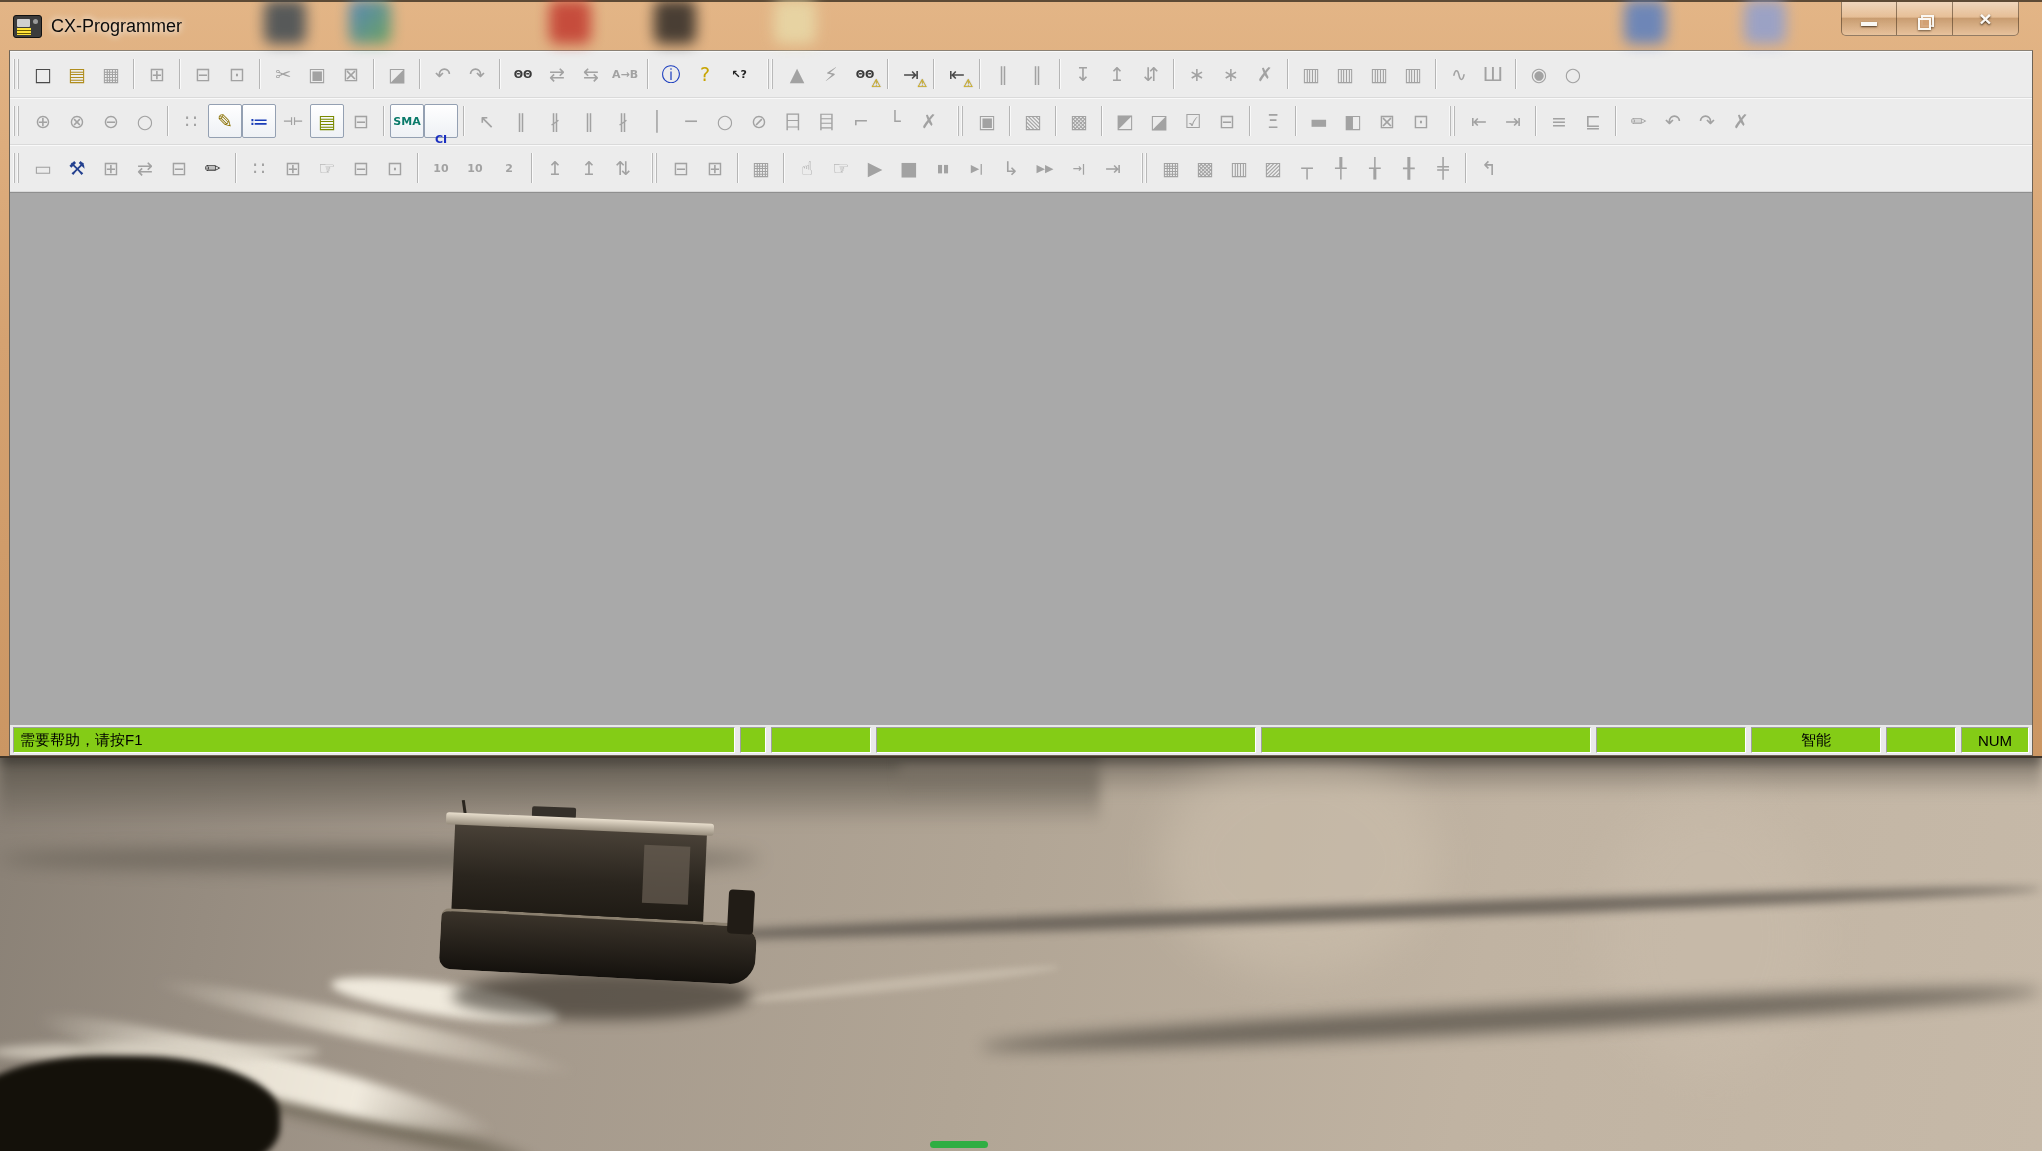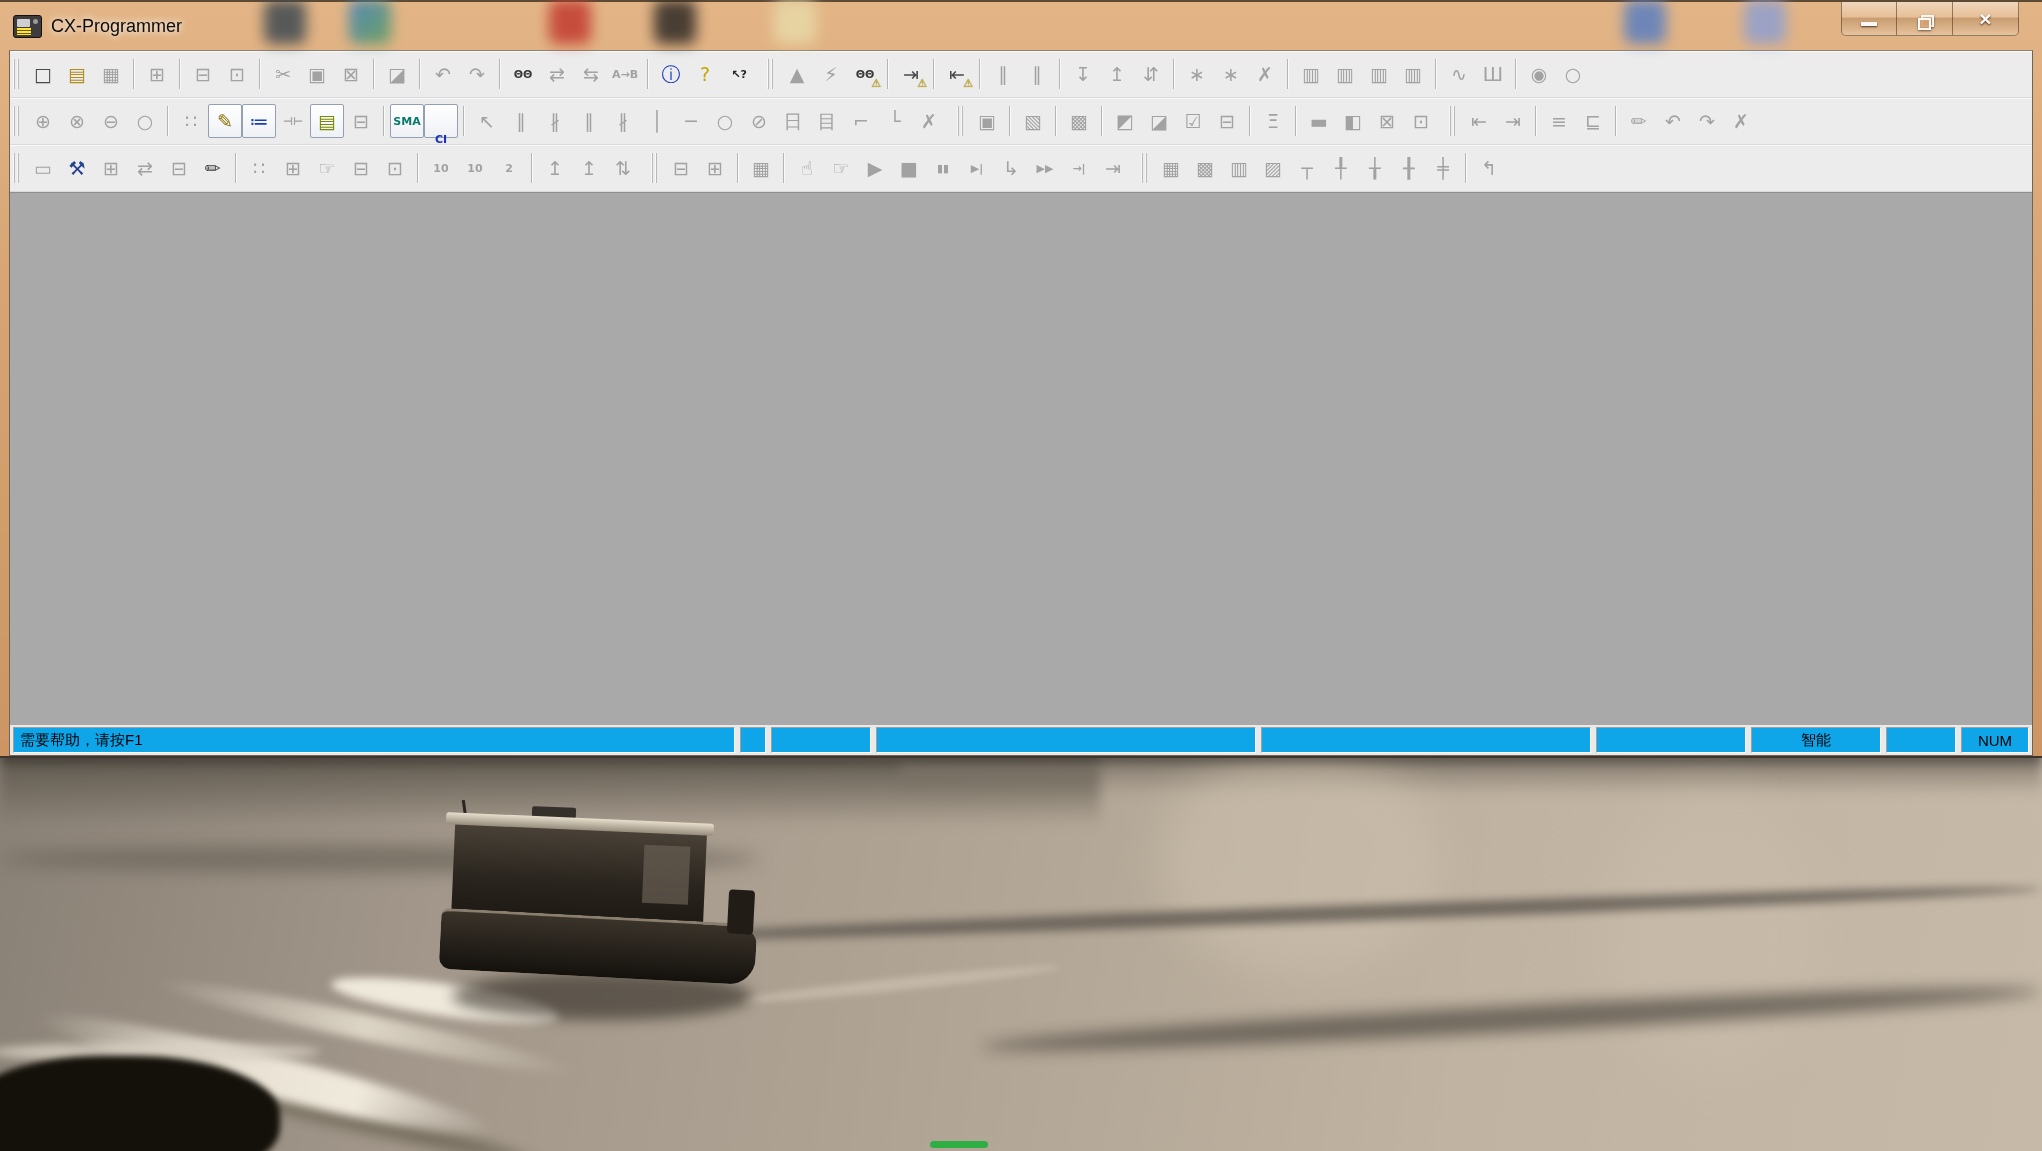--- a/index.html
+++ b/index.html
@@ -78,21 +78,21 @@
   .tbtn.pressed{border:1px solid #94a0b2;background:linear-gradient(180deg,#ffffff,#eef1f5);border-radius:2px;}
   .tic{font-size:19px;line-height:1;color:#a2a2a2;font-family:"DejaVu Sans","Liberation Sans",sans-serif;}
   .tic.enabled,.tic.active{color:#474747;}
   .tic.sm{font-size:11px;font-weight:bold;letter-spacing:0;}
   .warn{position:absolute;right:0px;bottom:1px;font-size:11px;line-height:1;color:#eec200;text-shadow:0 0 1px #333;}
 
   .workspace{flex:1;background:#a9a9a9;border-top:1px solid #8f8f8f;}
 
   .statusbar{height:30px;flex:none;display:flex;align-items:stretch;background:#e9e9e9;
              padding:2px 3px;box-sizing:border-box;gap:5px;font-size:15px;color:#000;}
-  .sb-panel{border:1px solid;border-color:#9f9f9f #ffffff #ffffff #9f9f9f;background:#0ea5e9;
+  .sb-panel{border:1px solid;border-color:#9f9f9f #ffffff #ffffff #9f9f9f;background:#84cc16;
             display:flex;align-items:center;justify-content:center;box-sizing:border-box;white-space:nowrap;overflow:hidden;}
   .sb-help{flex:1;justify-content:flex-start;padding-left:6px;}
 </style>
 </head>
 <body>
 
 <div class="screen">
 
   <div class="photo">
     <div class="ph ph-darktop"></div>

